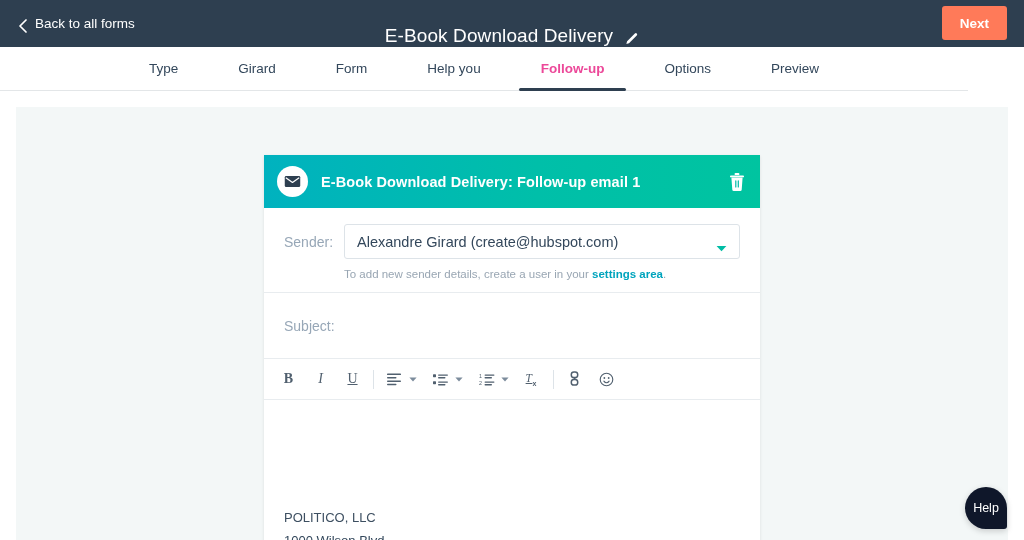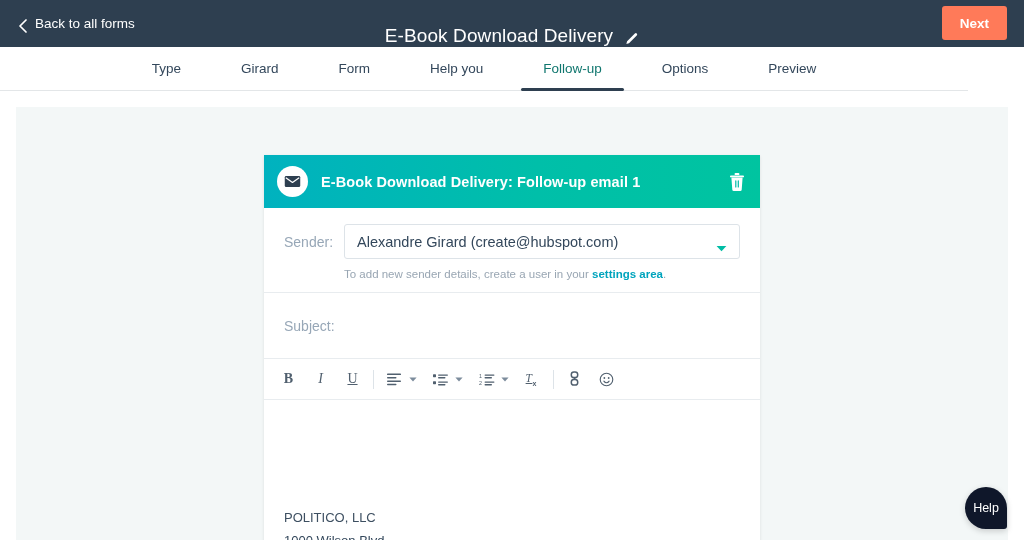--- a/index.html
+++ b/index.html
@@ -45,21 +45,21 @@
   .tabbar {
     position: absolute; left: 0; top: 47px; width: 968px; height: 44px;
     background: #ffffff; border-bottom: 1px solid #e3e6e8;
     display: flex; align-items: stretch; justify-content: center; gap: 0;
   }
   .tab {
     position: relative; display: flex; align-items: center; justify-content: center;
     padding: 0 30px; font-size: 13.5px; color: #33475b; cursor: pointer;
     white-space: nowrap;
   }
-  .tab.active { font-weight: 400; color: #0f766e; }
+  .tab.active { font-weight: 700; color: #ec4899; }
   .tab.active::after {
     content: ""; position: absolute; left: 8px; right: 8px; bottom: -1px;
     height: 3px; background: #2e3f50; border-radius: 2px;
   }
 
   
   .canvas {
     position: absolute; left: 16px; top: 107px; width: 992px; height: 433px;
     background: #f3f7f7;
   }

